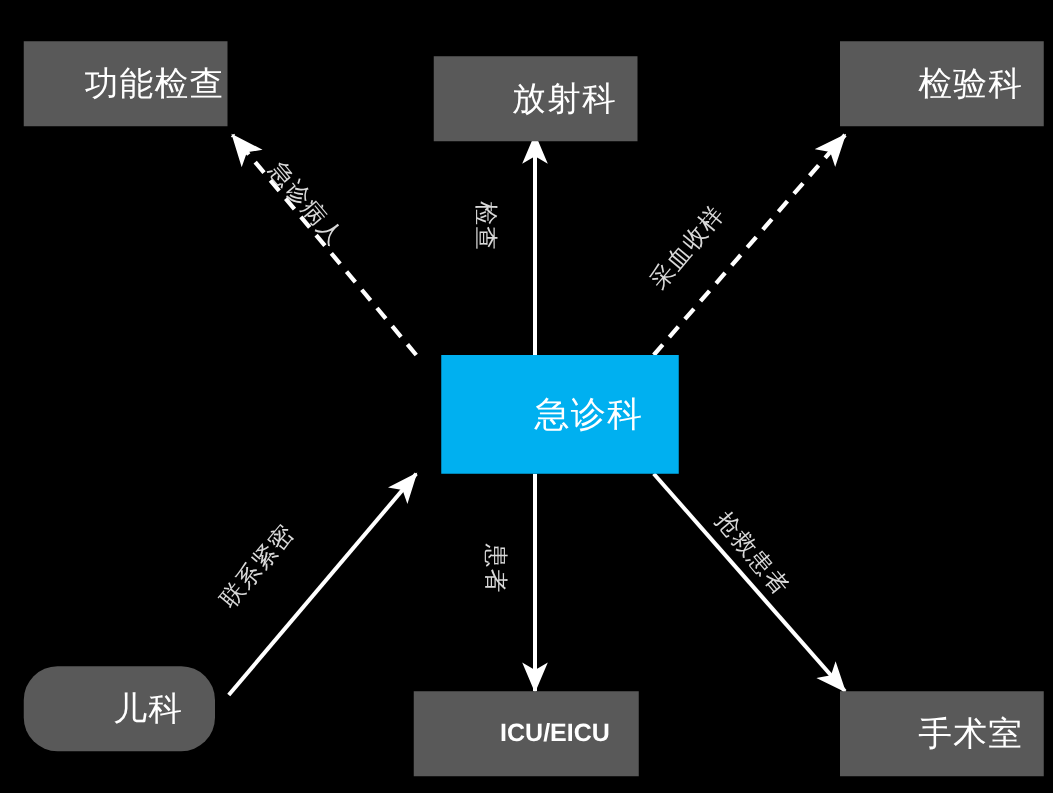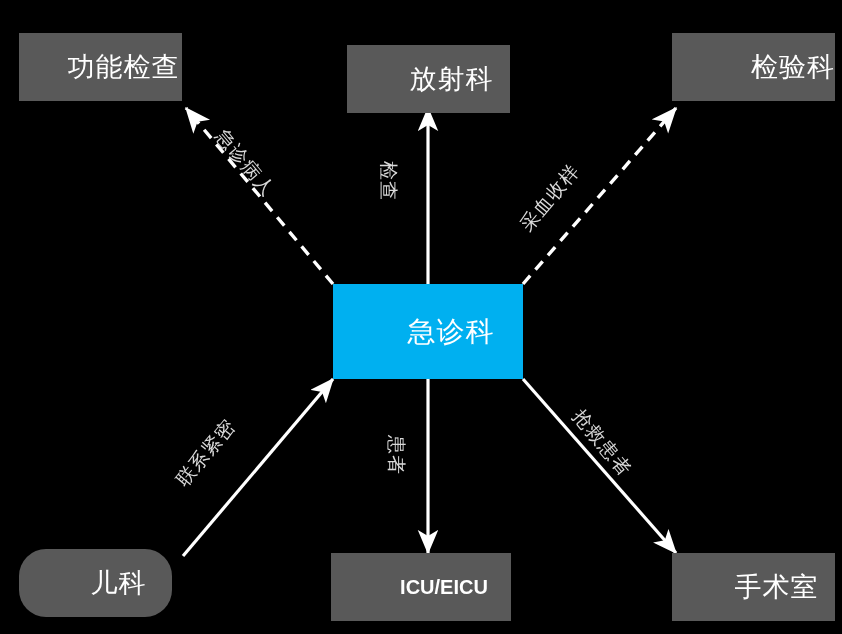--- a/index.html
+++ b/index.html
@@ -32,20 +32,21 @@
     background: #595959;
     font-family: "DejaVu Sans", "Liberation Sans", sans-serif;
     font-size: 27px;
     letter-spacing: 1px;
     z-index: 3;
     padding-left: 46px;
   }
   .node.center {
     background: #00b0f0;
     font-size: 28px;
+    margin-left: 20px;
   }
   .node.mono-bold {
     font-family: "Liberation Sans", "DejaVu Sans", sans-serif;
     font-weight: bold;
     font-size: 20px;
     letter-spacing: 0px;
   }
   .edge-label {
     position: absolute;
     color: #d9d9d9;
@@ -83,29 +84,29 @@
   </svg>
 
   <div class="node" style="left:19px; top:33px; width:163px; height:68px;">
     <span>功能检查</span>
   </div>
 
   <div class="node" style="left:347px; top:33px; width:163px; height:68px;margin-top:12px;">
     <span>放射科</span>
   </div>
 
-  <div class="node" style="left:672px; top:33px; width:163px; height:68px;justify-content:flex-end;">
+  <div class="node" style="left:672px; top:33px; width:163px; height:68px;">
     <span>检验科</span>
   </div>
 
   <div class="node center" style="left:333px; top:284px; width:190px; height:95px;">
     <span>急诊科</span>
   </div>
 
-  <div class="node" style="left:19px; top:549px; width:153px; height:68px;border-radius:27px;">
+  <div class="node" style="left:19px; top:533px; width:153px; height:68px;border-radius:27px;">
     <span>儿科</span>
   </div>
 
   <div class="node mono-bold" style="left:331px; top:553px; width:180px; height:68px;">
     <span>ICU/EICU</span>
   </div>
 
   <div class="node" style="left:672px; top:553px; width:163px; height:68px;">
     <span>手术室</span>
   </div>

